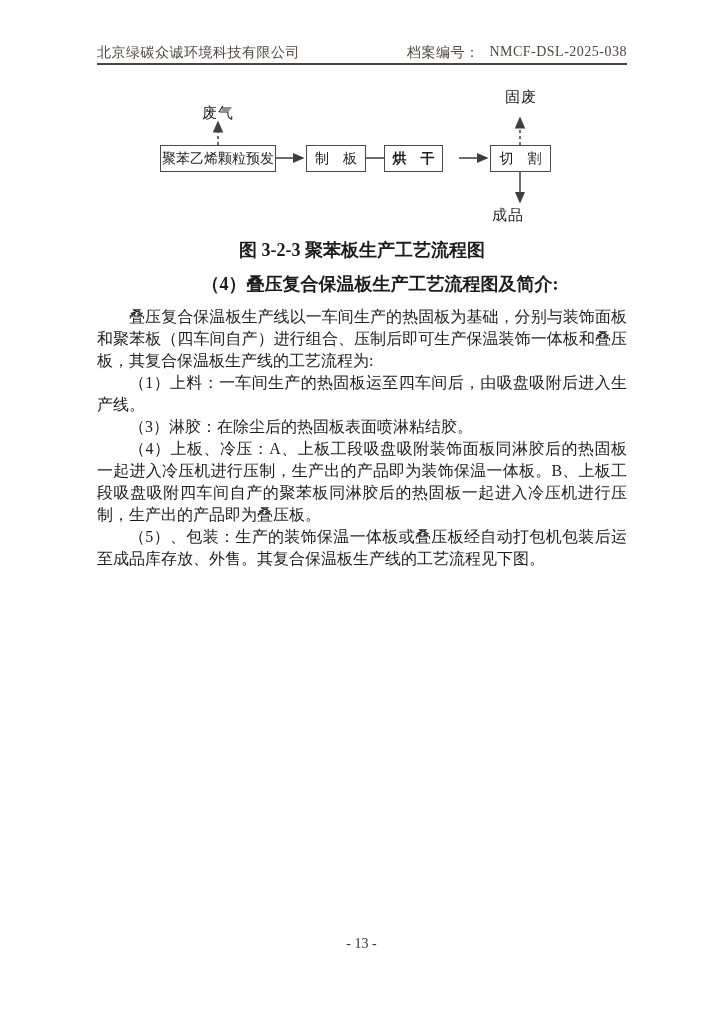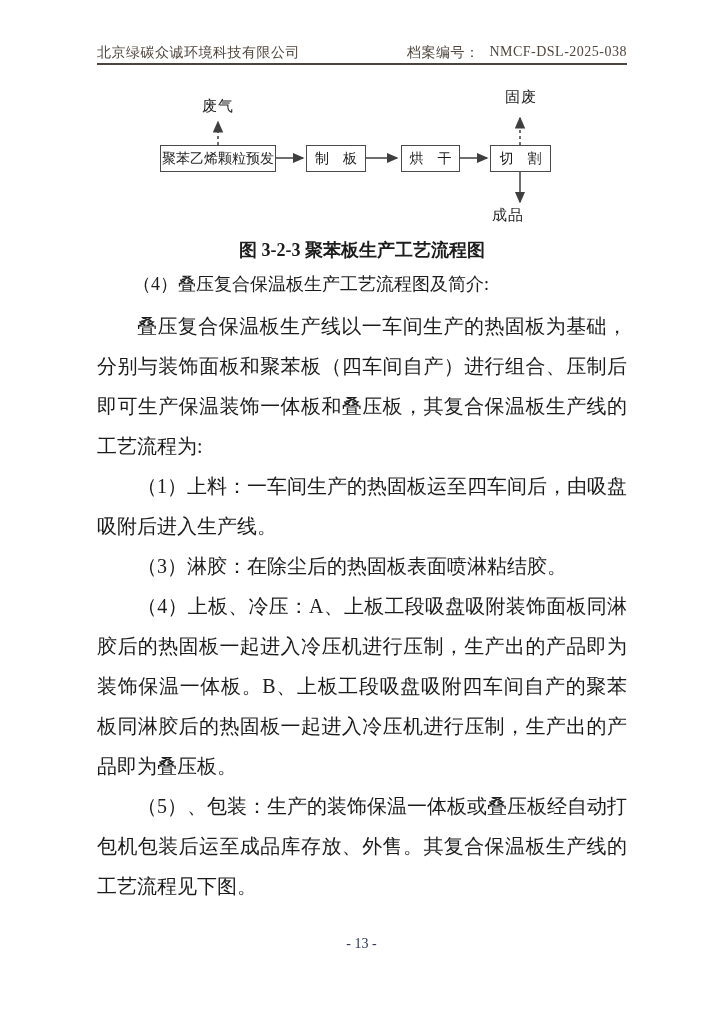--- a/index.html
+++ b/index.html
@@ -35,25 +35,25 @@
     display:flex; align-items:center; justify-content:center;
     height:27px; top:55px; white-space:nowrap;
   }
   
   .caption {
     position:absolute; left:97px; top:238px; width:530px;
     text-align:center; font-weight:bold; font-size:18px;
   }
   .heading {
     position:absolute; left:97px; top:272px; width:530px;
-    font-weight:normal; font-size:18px; text-indent:2em;
+    font-weight:bold; font-size:18px; text-indent:2em;text-align:center;
   }
   .body-text {
     position:absolute; left:97px; top:306px; width:530px;
-    font-size:20px; line-height:40px;
+    font-size:16px; line-height:22px;
   }
   .body-text p {
     margin:0; text-indent:2em;
     text-align:justify; text-align-last:left;
   }
   
   .pageno {
     position:absolute; left:0; top:936px; width:723px;
     text-align:center; font-size:14px; color:#2a3550;
   }
@@ -83,27 +83,27 @@
 
       <line x1="390" y1="55" x2="390" y2="28" stroke="#3f3f3f" stroke-width="1.5" stroke-dasharray="3 3" marker-end="url(#ah)"></line>
 
       <line x1="146" y1="68" x2="173" y2="68" stroke="#3f3f3f" stroke-width="1.5" marker-end="url(#ah)"></line>
       <line x1="236" y1="68" x2="267" y2="68" stroke="#3f3f3f" stroke-width="1.5" marker-end="url(#ah)"></line>
       <line x1="329" y1="68" x2="357" y2="68" stroke="#3f3f3f" stroke-width="1.5" marker-end="url(#ah)"></line>
 
       <line x1="390" y1="82" x2="390" y2="112" stroke="#3f3f3f" stroke-width="1.5" marker-end="url(#ah)"></line>
     </svg>
 
-    <span class="fc-label" style="left:72px; top:7px;">废气</span>
+    <span class="fc-label" style="left:72px; top:14px;">废气</span>
     <span class="fc-label" style="left:375px; top:-2px;">固废</span>
     <span class="fc-label" style="left:362px; top:116px;">成品</span>
 
     <div class="fc-box" style="left:30px; width:116px;">聚苯乙烯颗粒预发</div>
     <div class="fc-box" style="left:176px; width:60px;">制　板</div>
-    <div class="fc-box" style="left:271px; width:59px;">烘　干</div>
+    <div class="fc-box" style="left:254px; width:59px;font-weight:bold;">烘　干</div>
     <div class="fc-box" style="left:360px; width:61px;">切　割</div>
   </div>
 
   <div class="caption">图 3-2-3 聚苯板生产工艺流程图</div>
 
   <div class="heading">（4）叠压复合保温板生产工艺流程图及简介:</div>
 
   <div class="body-text">
     <p>叠压复合保温板生产线以一车间生产的热固板为基础，分别与装饰面板和聚苯板（四车间自产）进行组合、压制后即可生产保温装饰一体板和叠压板，其复合保温板生产线的工艺流程为:</p>
     <p>（1）上料：一车间生产的热固板运至四车间后，由吸盘吸附后进入生产线。</p>

